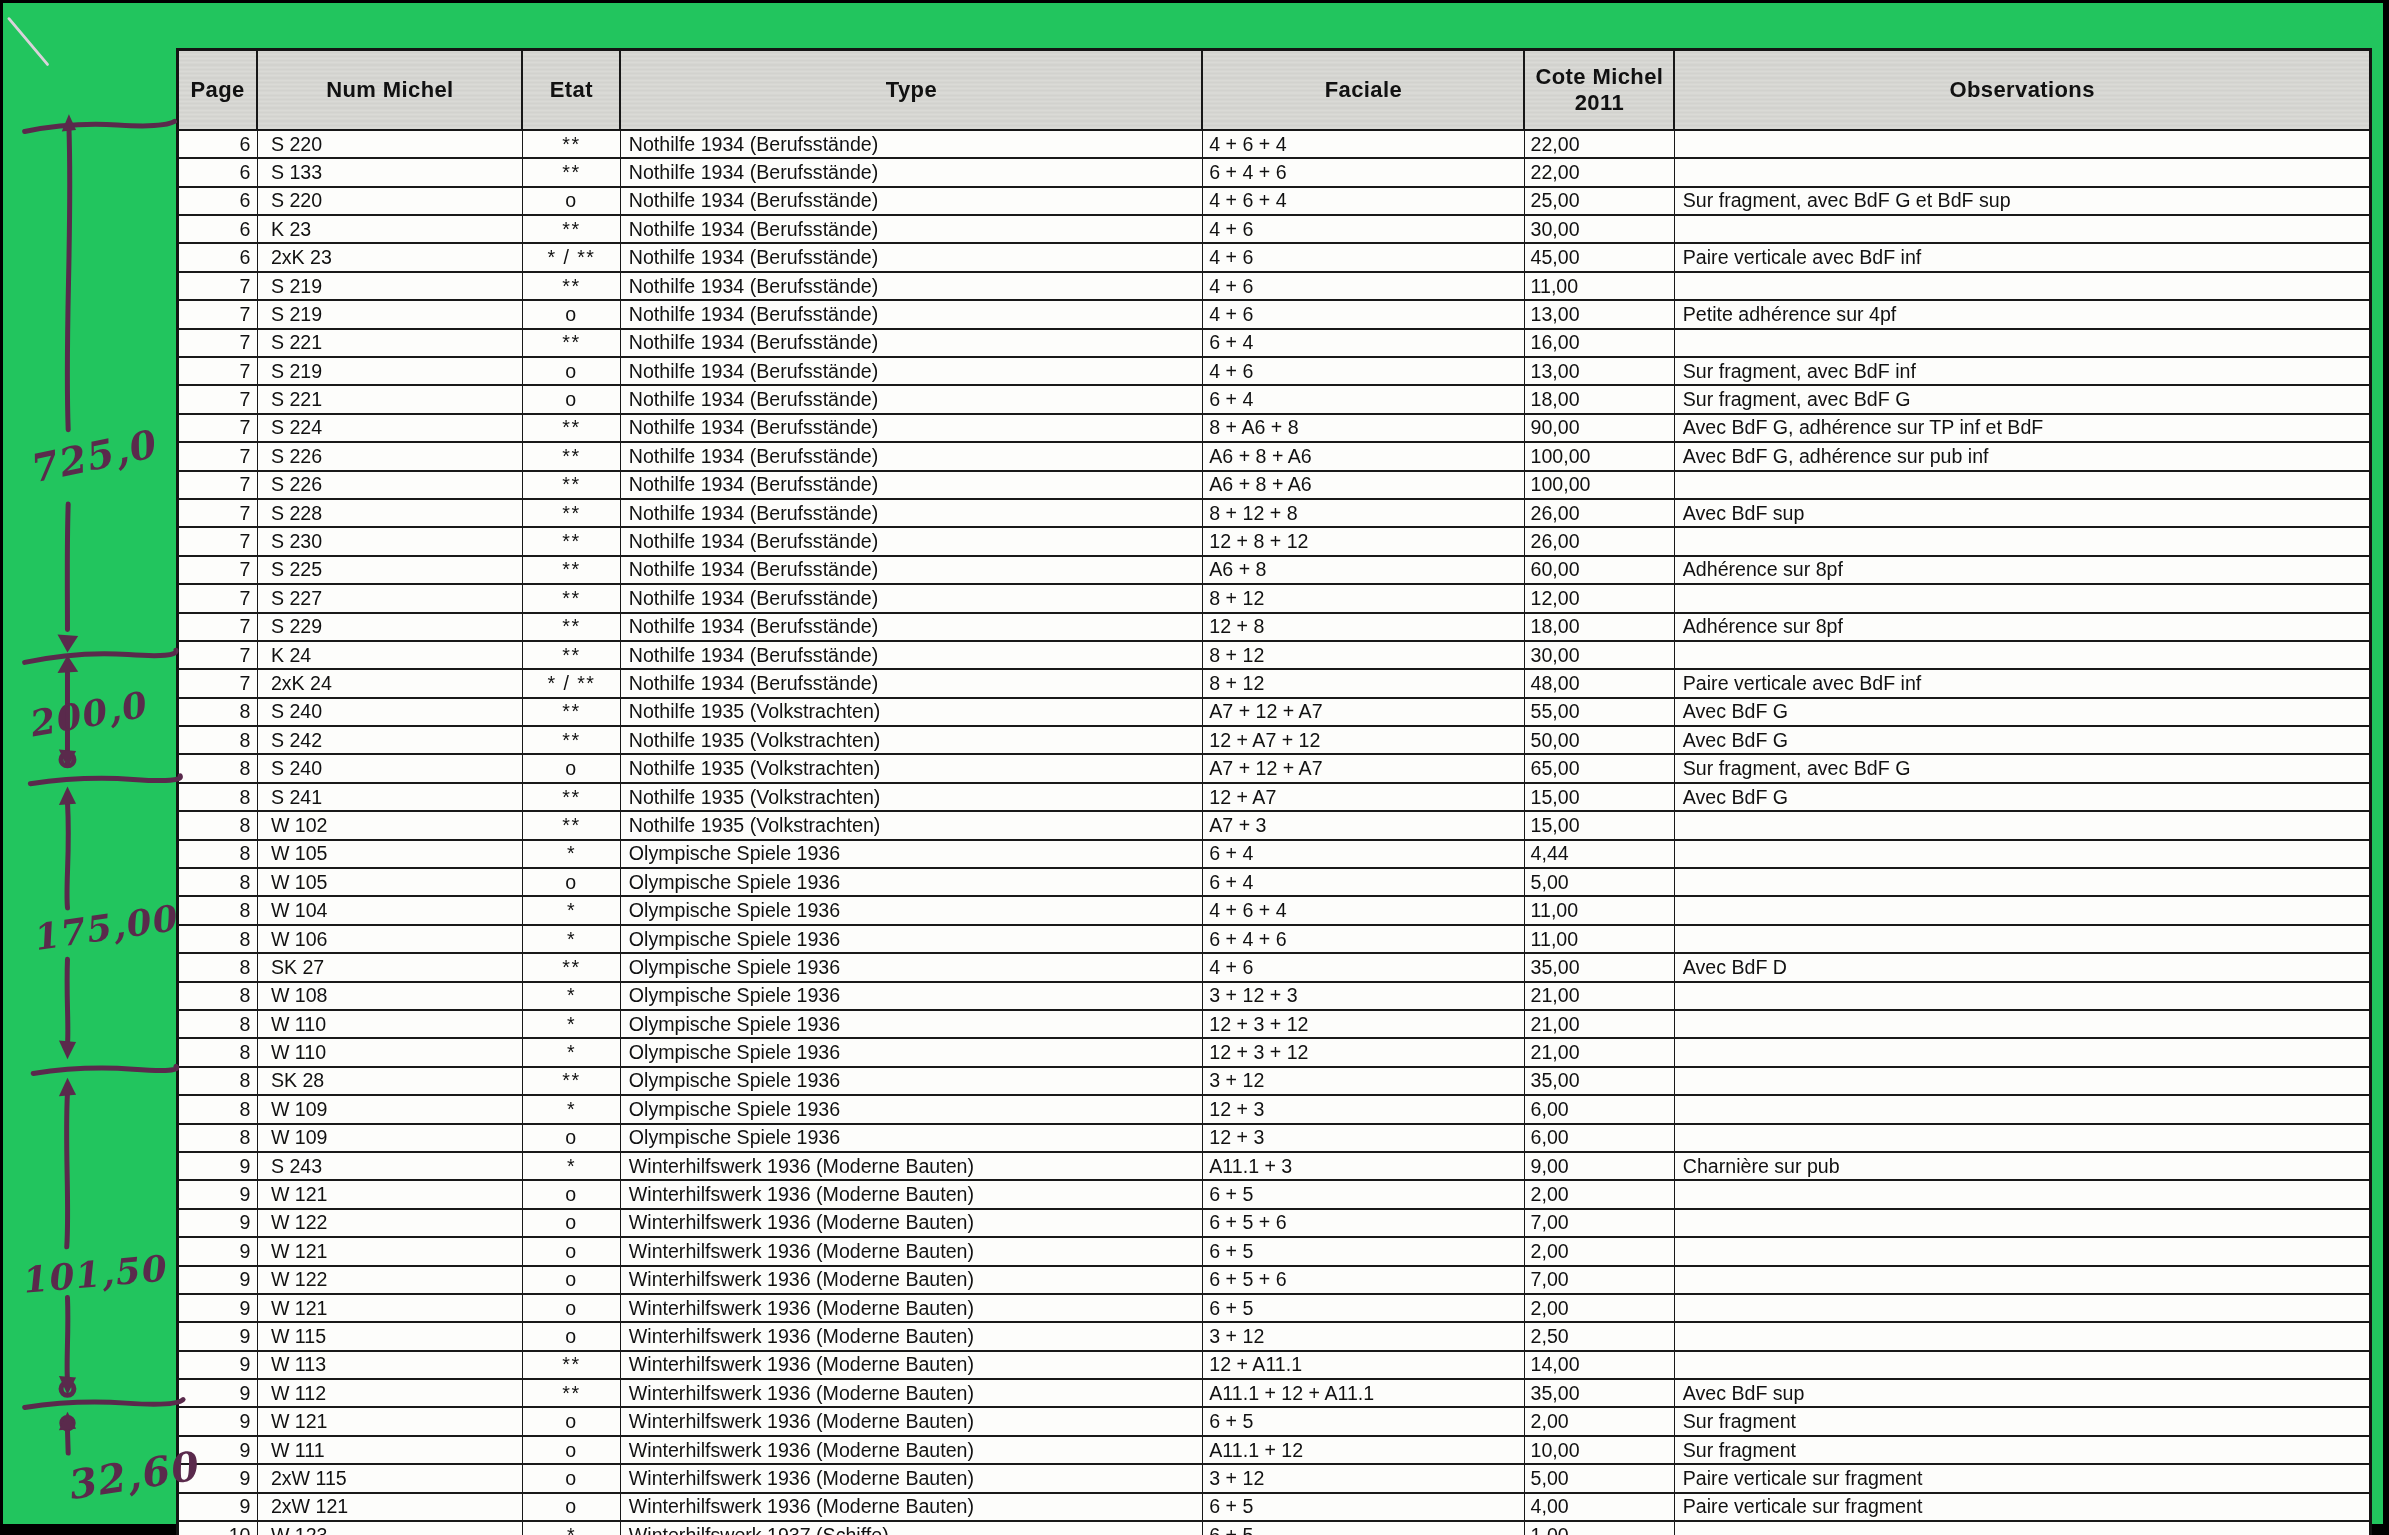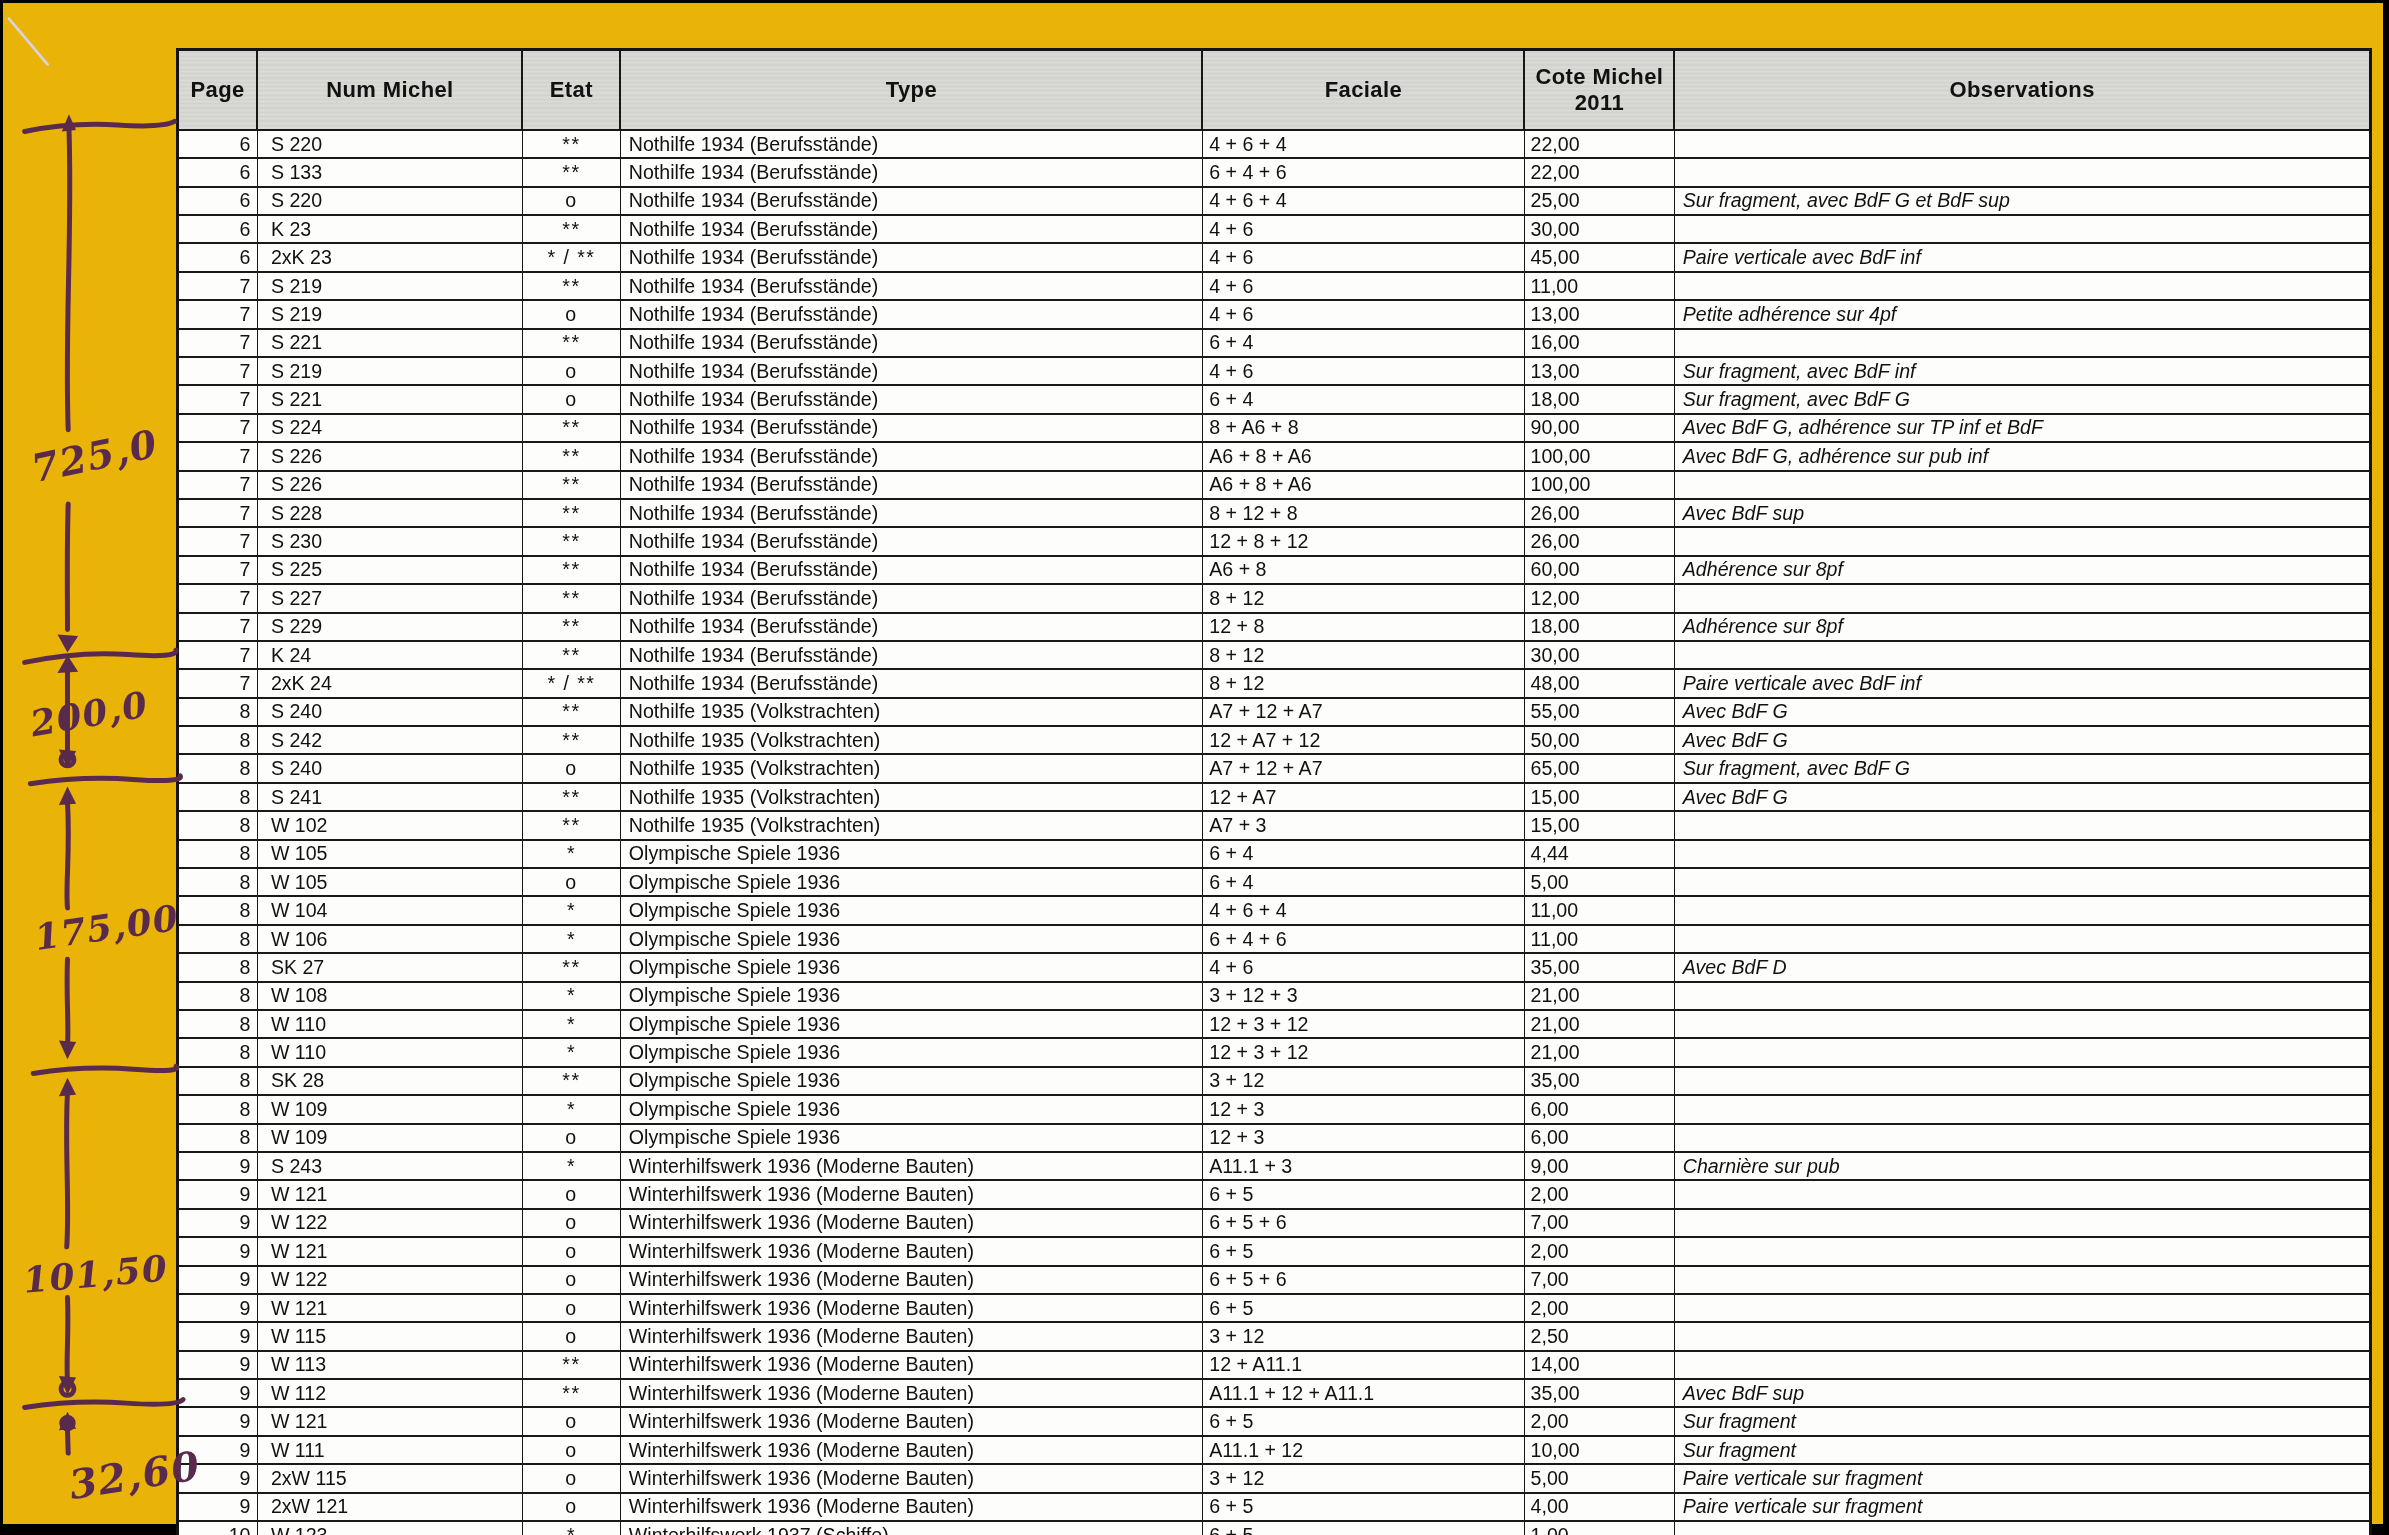--- a/index.html
+++ b/index.html
@@ -1,16 +1,16 @@
 <!DOCTYPE html>
 <html style="font-size:11.4px"><head>
 <meta charset="utf-8">
 <style>
   html,body{margin:0;padding:0;background:#000;width:2389px;height:1535px;overflow:hidden;}
-  #scan{position:absolute;left:2.9px;top:2.9px;right:6.4px;bottom:10.7px;background:#eab308;
+  #scan{position:absolute;left:2.9px;top:2.9px;right:6.4px;bottom:10.7px;background:#22c55e;
         font-family:"Liberation Sans",sans-serif;color:#111;}
   
   table#inv{position:absolute;left:173px;top:45px;border-collapse:collapse;table-layout:fixed;
             background:#fdfdfb;border:3.6px solid #141414;}
   #inv col.c-page{width:80px}
   #inv col.c-num{width:265px}
   #inv col.c-etat{width:98px}
   #inv col.c-type{width:582px}
   #inv col.c-fac{width:322px}
   #inv col.c-cote{width:150px}
@@ -20,21 +20,21 @@
           vertical-align:middle;letter-spacing:0.4px;}
   #inv td{height:26.4px;line-height:25px;font-size:19.6px;border-left:1.4px solid #191919;
           border-top:2.1px solid #191919;padding:0 5.7px;white-space:nowrap;overflow:hidden;
           vertical-align:middle;}
   #inv td.col-page{text-align:right;padding-right:6.4px;}
   #inv td.col-num{padding-left:13px;}
   #inv td.col-etat{text-align:center;letter-spacing:1.4px;}
   #inv td.col-type{padding-left:7.9px;}
   #inv td.col-faciale{padding-left:6.4px;}
   #inv td.col-cote{text-align:left;padding-right:6.4px;}
-  #inv td.col-obs{padding-left:7.9px;font-style:italic;}
+  #inv td.col-obs{padding-left:7.9px;}
   
   #handwriting{position:absolute;left:0;top:0;pointer-events:none;}
   #handwriting text{font-family:"DejaVu Serif",serif;font-style:italic;font-weight:600;
                     letter-spacing:2px;}
 </style>
 </head>
 <body>
 
 <div id="scan">
 

